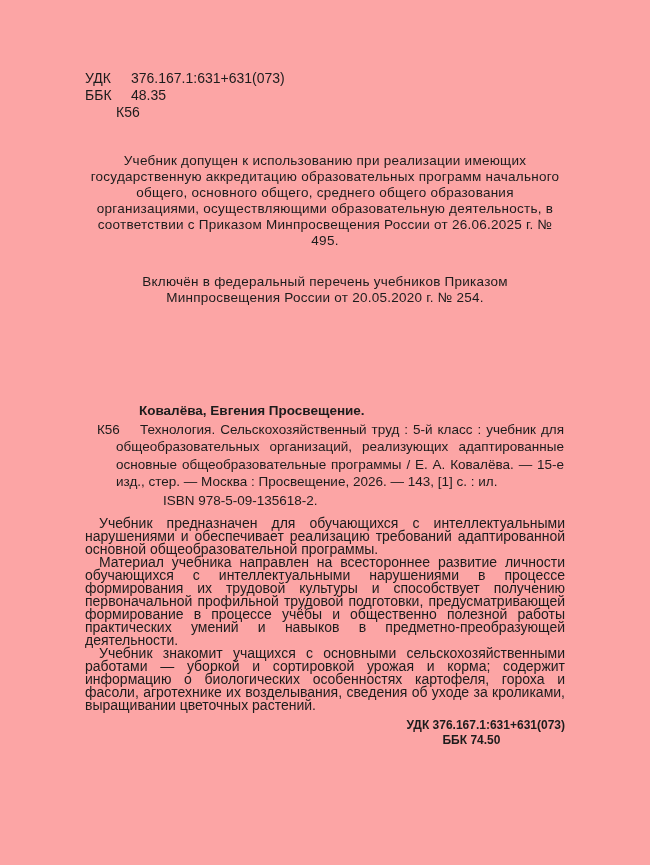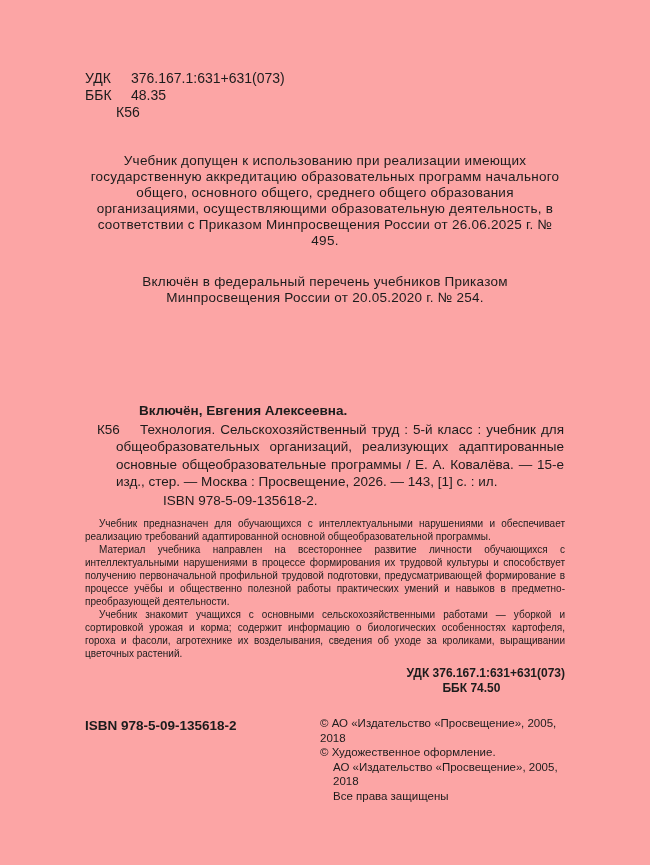--- a/index.html
+++ b/index.html
@@ -68,21 +68,21 @@
     text-align: justify;
     text-indent: 24px;
   }
   .biblio .isbn-line {
     margin-left: 78px;
   }
 
   
   .annotation {
     margin-top: 8px;
-    font-size: 10px;
+    font-size: 14px;
     line-height: 13px;
     text-align: justify;
   }
   .annotation p {
     margin: 0;
     text-indent: 14px;
   }
 
   
   .bottom-codes {
@@ -135,44 +135,35 @@
     </div>
     <div class="k-index">К56</div>
   </div>
 
   <div class="approval">
     <p>Учебник допущен к использованию при реализации имеющих государственную аккредитацию образовательных программ начального общего, основного общего, среднего общего образования организациями, осуществляющими образовательную деятельность, в соответствии с Приказом Минпросвещения России от 26.06.2025 г. № 495.</p>
     <p>Включён в федеральный перечень учебников Приказом Минпросвещения России от 20.05.2020 г. № 254.</p>
   </div>
 
   <div class="biblio">
-    <div class="author">Включён, Евгения Алексеевна.</div>
+    <div class="author">Ковалёва, Евгения Просвещение.</div>
     <div class="entry">
       <span class="catalog-index">К56</span>
       <p>Технология. Сельскохозяйственный труд : 5-й класс : учебник для общеобразовательных организаций, реализующих адаптированные основные общеобразовательные программы / Е. А. Ковалёва. — 15-е изд., стер. — Москва : Просвещение, 2026. — 143, [1] с. : ил.</p>
     </div>
     <div class="isbn-line">ISBN 978-5-09-135618-2.</div>
   </div>
 
   <div class="annotation">
     <p>Учебник предназначен для обучающихся с интеллектуальными нарушениями и обеспечивает реализацию требований адаптированной основной общеобразовательной программы.</p>
     <p>Материал учебника направлен на всестороннее развитие личности обучающихся с интеллектуальными нарушениями в процессе формирования их трудовой культуры и способствует получению первоначальной профильной трудовой подготовки, предусматривающей формирование в процессе учёбы и общественно полезной работы практических умений и навыков в предметно-преобразующей деятельности.</p>
     <p>Учебник знакомит учащихся с основными сельскохозяйственными работами — уборкой и сортировкой урожая и корма; содержит информацию о биологических особенностях картофеля, гороха и фасоли, агротехнике их возделывания, сведения об уходе за кроликами, выращивании цветочных растений.</p>
   </div>
 
   <div class="bottom-codes">
     <div class="inner">
       <div>УДК 376.167.1:631+631(073)</div>
       <div class="bbk-bottom">ББК 74.50</div>
     </div>
   </div>
 
-  <div class="footer">
-    <div class="isbn-main">ISBN 978-5-09-135618-2</div>
-    <div class="copyright">
-      <div>© АО «Издательство «Просвещение», 2005, 2018</div>
-      <div>© Художественное оформление.</div>
-      <div class="indented">АО «Издательство «Просвещение», 2005, 2018</div>
-      <div class="indented">Все права защищены</div>
-    </div>
-  </div>
 
 </div>
 
 </body></html>

